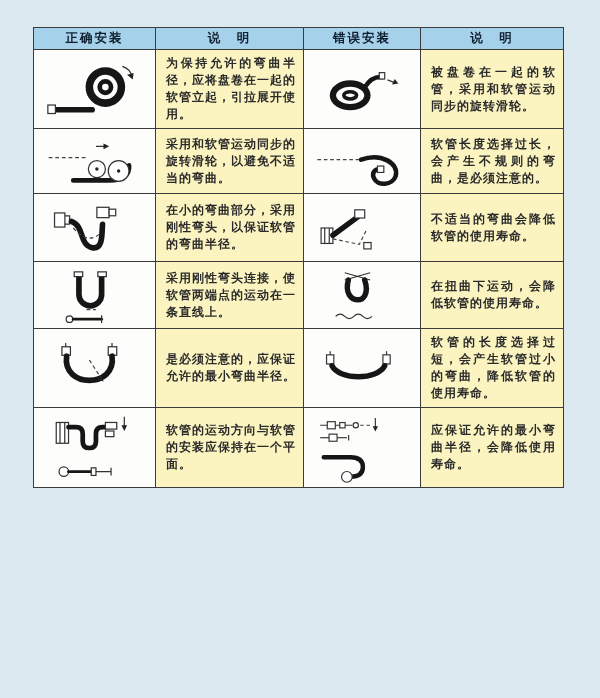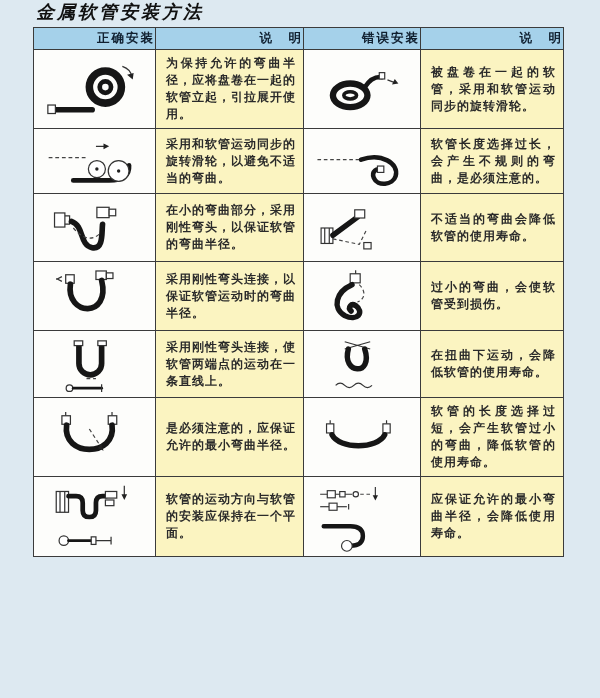--- a/index.html
+++ b/index.html
@@ -19,42 +19,41 @@
     width:530px;border-collapse:collapse;table-layout:fixed;
     background:#fff;
   }
   .tbl th,.tbl td{
     border:1px solid var(--border,#3b3b3b);
     padding:0;vertical-align:middle;
   }
   .tbl th{
     background:var(--header-bg,#a5d1ea);
     height:21px;font-size:12.5px;font-weight:bold;color:#102030;
-    letter-spacing:2px;text-align:right;
+    letter-spacing:2px;text-align:center;
   }
   td.img{background:#fdfdfb;text-align:center;}
   td.img svg{display:block;margin:0 auto;}
   td.txt{
     background:var(--desc-bg,#fbf4c1);
     font-size:12px;font-weight:bold;color:#2a2a2a;
     line-height:1.42;letter-spacing:1px;
     padding:5px 7px 5px 10px;text-align:justify;
     vertical-align:middle;
   }
   svg .hose{stroke:#161616;fill:none;stroke-linecap:round;}
   svg .thin{stroke:#333;fill:none;stroke-width:1.3;}
   svg .thinf{stroke:#333;fill:#fff;stroke-width:1.3;}
   svg .dash{stroke:#444;fill:none;stroke-width:1.3;stroke-dasharray:4 3;}
   svg .fillb{fill:#222;stroke:none;}
 </style>
 </head>
 <body>
 
 <div class="page">
-  <h1 class="title">金属软管安装方法</h1>
 
   <table class="tbl">
     <colgroup>
       <col style="width:122px">
         <col style="width:148px">
         <col style="width:117px">
         <col style="width:143px">
     </colgroup>
     <thead>
       <tr>
@@ -134,41 +133,20 @@
             <path class="thin" d="M14 34 v17 M19 34 v17" stroke-width="0.8"></path>
             <path class="hose" d="M23 42 L50 22" stroke-width="6"></path>
             <rect class="thinf" x="47" y="14" width="11" height="9"></rect>
             <path class="dash" d="M23 46 L52 52 L60 36"></path>
             <rect class="thin" x="57" y="50" width="8" height="7"></rect>
           </svg>
         </td>
         <td class="txt">不适当的弯曲会降低软管的使用寿命。</td>
       </tr>
 
-      <tr style="height:69px">
-        <td class="img">
-          <svg width="104" height="59" viewBox="0 0 110 62">
-            <rect class="thinf" x="24" y="8" width="9" height="9"></rect>
-            <path class="thin" d="M20 10 l-6 3 M20 15 l-6 -3"></path>
-            <rect class="thinf" x="56" y="4" width="11" height="9"></rect>
-            <rect class="thinf" x="67" y="6" width="7" height="6"></rect>
-            <path class="hose" d="M29 18 C24 52 72 54 62 14" stroke-width="6"></path>
-          </svg>
-        </td>
-        <td class="txt">采用刚性弯头连接，以保证软管运动时的弯曲半径。</td>
-        <td class="img">
-          <svg width="100" height="57" viewBox="0 0 110 62">
-            <path class="thin" d="M48 2 v5" stroke-width="1.5"></path>
-            <rect class="thinf" x="42" y="6" width="11" height="10"></rect>
-            <path class="hose" d="M44 18 C26 26 22 44 36 52 C50 59 58 48 48 41 C43 38 39 43 43 47" stroke-width="6"></path>
-            <path class="dash" d="M52 18 C60 26 58 34 50 37"></path>
-          </svg>
-        </td>
-        <td class="txt">过小的弯曲，会使软管受到损伤。</td>
-      </tr>
 
       <tr style="height:67px">
         <td class="img">
           <svg width="104" height="59" viewBox="0 0 110 62">
             <path class="hose" d="M38 12 V30 A12 12 0 0 0 62 30 V12" stroke-width="6"></path>
             <rect class="thinf" x="33" y="6" width="9" height="5"></rect>
             <rect class="thinf" x="58" y="6" width="9" height="5"></rect>
             <path class="dash" d="M46 46 h10"></path>
             <circle class="thinf" cx="28" cy="56" r="3.5"></circle>
             <path class="hose" d="M32 56 H62" stroke-width="3"></path>

